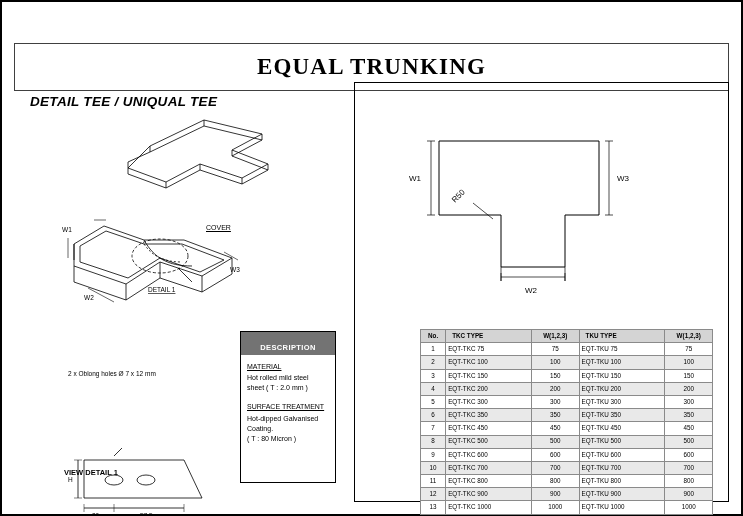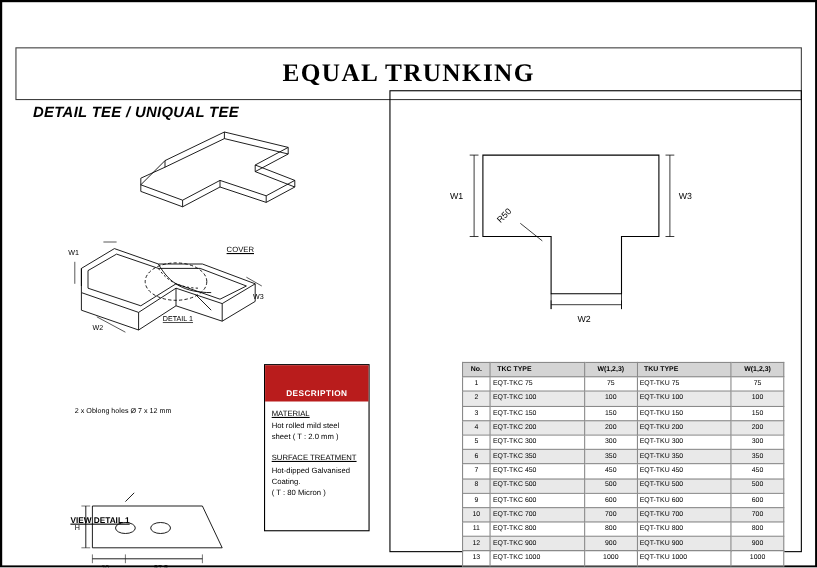--- a/index.html
+++ b/index.html
@@ -83,26 +83,26 @@
     position: absolute;
     left: 238px;
     top: 329px;
     width: 96px;
     height: 152px;
     border: 1px solid #000;
     box-sizing: border-box;
     background: #fff;
   }
   .desc-header {
-    background: #b91c1c;
+    background: #737373;
     color: #fff;
     font-size: 7.5px;
     font-weight: bold;
     text-align: center;
-    padding: 21px 0 3px 0;
+    padding: 11px 0 3px 0;
     letter-spacing: 0.4px;
   }
   .desc-body {
     padding: 7px 6px;
     font-size: 7px;
     line-height: 1.45;
   }
   .desc-title {
     text-decoration: underline;
     margin-bottom: 1px;
@@ -138,21 +138,20 @@
   table.spec th.w-col { width: 46px; }
   td.c { text-align: center; }
   td.l { text-align: left; padding-left: 6px; }
   tr.odd td { background: #ffffff; }
   tr.even td { background: #e9e9e9; }
   .viewdetail {
     position: absolute;
     left: 62px;
     top: 466px;
     font-size: 7.5px;
-    text-decoration: underline;
     font-weight: bold;
     text-align: right;
   }
 </style>
 </head>
 <body>
 
 <div class="page">
 
   <div class="title-box">

